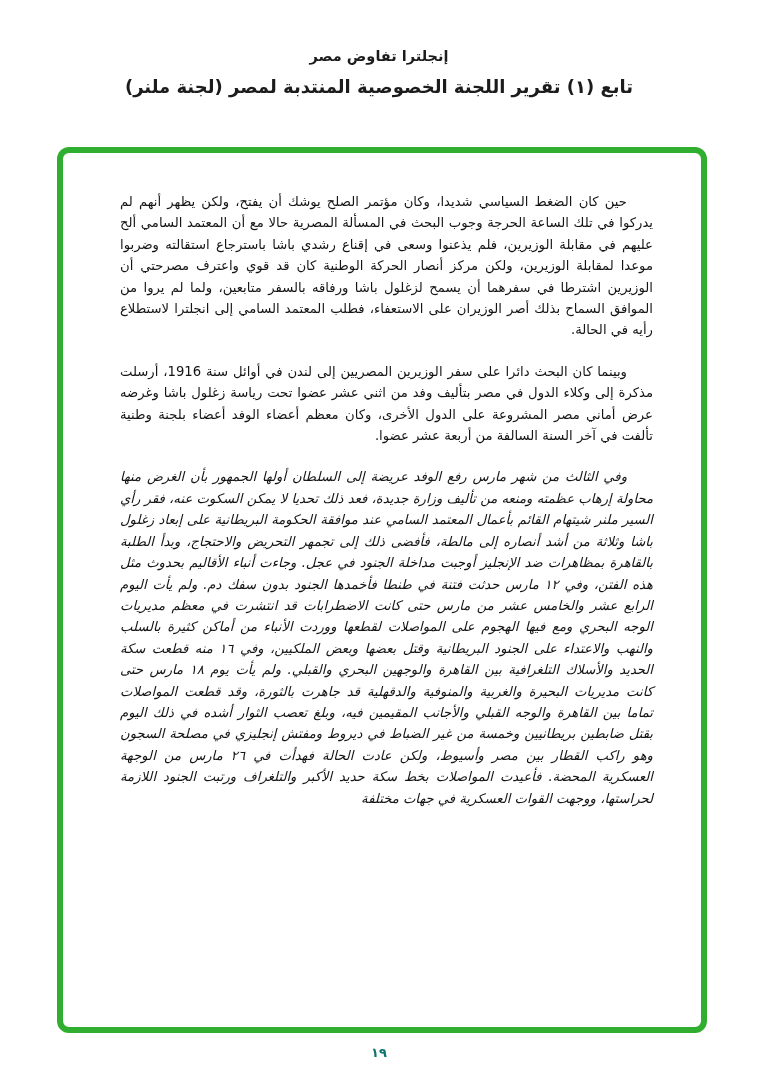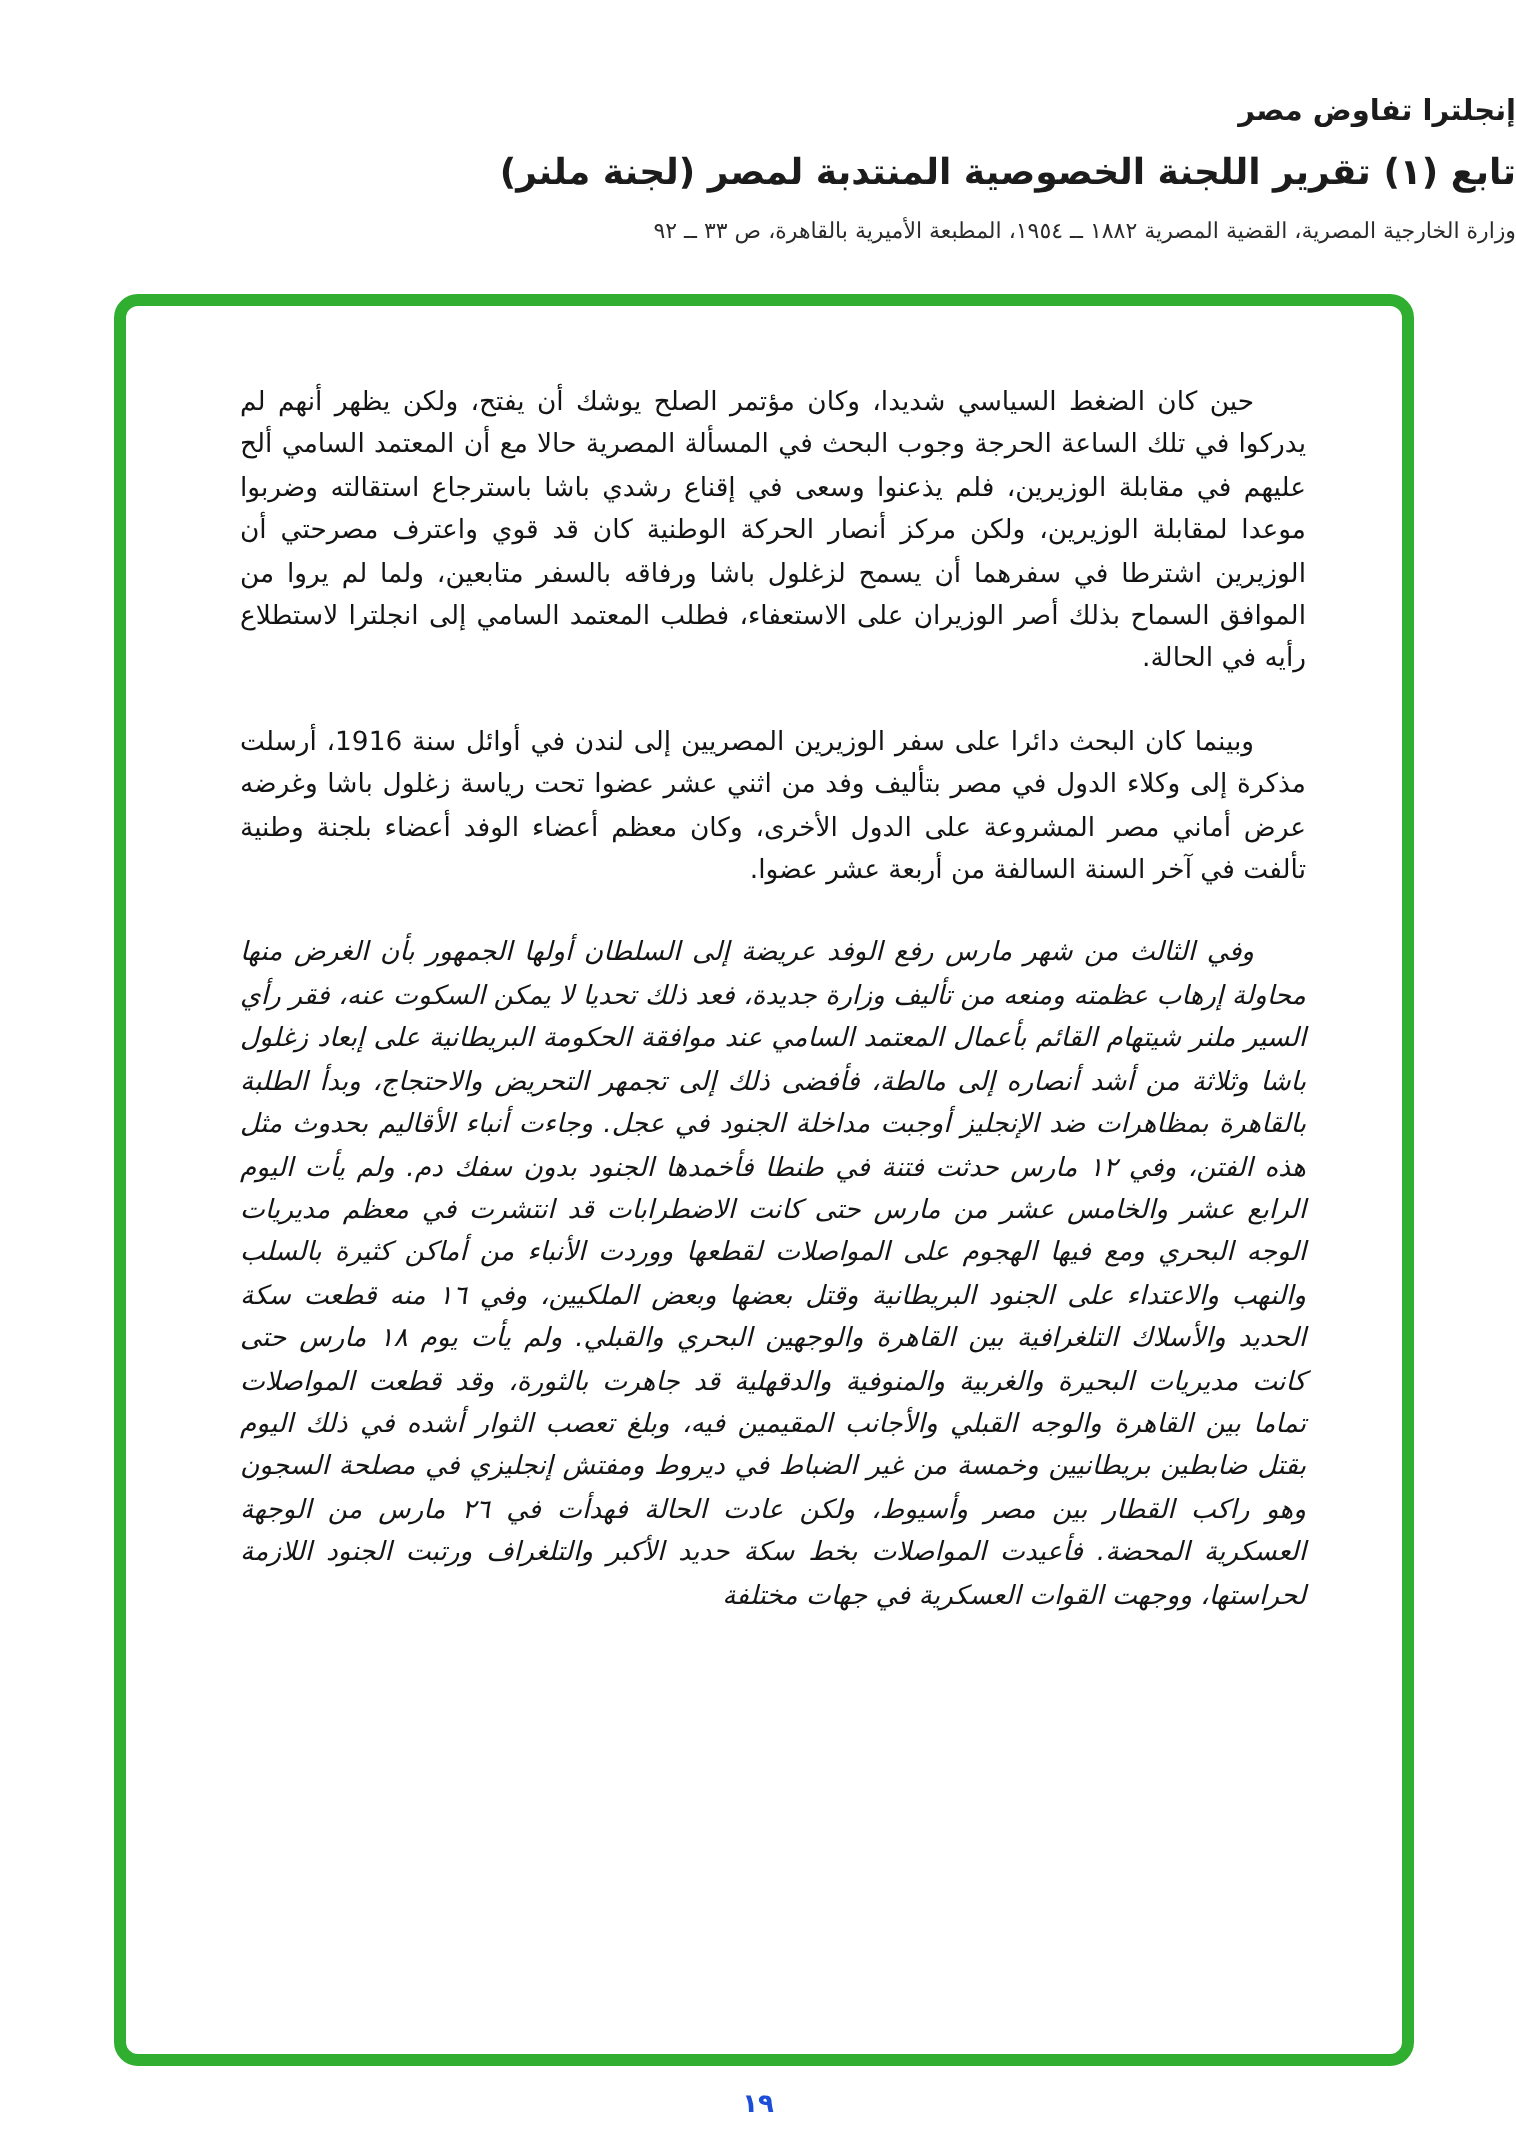--- a/index.html
+++ b/index.html
@@ -15,21 +15,21 @@
     font-family: "DejaVu Sans", sans-serif;
     color: #1c1c1c;
     direction: rtl;
     overflow: hidden;
   }
   .header {
     position: absolute;
     top: 48px;
     left: 0;
     width: 100%;
-    text-align: right;
+    text-align: center;
     direction: rtl;
   }
   .title {
     font-size: 14.5px;
     font-weight: bold;
     letter-spacing: 0.5px;
     margin-bottom: 12px;
   }
   .subtitle {
     font-size: 18px;
@@ -71,32 +71,31 @@
     font-style: italic;
   }
   .pagenum {
     position: absolute;
     bottom: 18px;
     left: 0;
     width: 100%;
     text-align: center;
     font-size: 13px;
     font-weight: bold;
-    color: #1d4ed8;
+    color: #0f766e;
   }
 </style>
 </head>
 <body>
 
 <div class="doc">
 
   <div class="header">
     <div class="title">إنجلترا تفاوض مصر</div>
     <div class="subtitle">تابع (١) تقرير اللجنة الخصوصية المنتدبة لمصر (لجنة ملنر)</div>
-    <div class="source">وزارة الخارجية المصرية، القضية المصرية ١٨٨٢ ــ ١٩٥٤، المطبعة الأميرية بالقاهرة، ص ٣٣ ــ ٩٢</div>
   </div>
 
   <div class="frame" style="border-color: rgb(47, 174, 47);">
     <div class="text">
       <p class="para">حين كان الضغط السياسي شديدا، وكان مؤتمر الصلح يوشك أن يفتح، ولكن يظهر أنهم لم يدركوا في تلك الساعة الحرجة وجوب البحث في المسألة المصرية حالا مع أن المعتمد السامي ألح عليهم في مقابلة الوزيرين، فلم يذعنوا وسعى في إقناع رشدي باشا باسترجاع استقالته وضربوا موعدا لمقابلة الوزيرين، ولكن مركز أنصار الحركة الوطنية كان قد قوي واعترف مصرحتي أن الوزيرين اشترطا في سفرهما أن يسمح لزغلول باشا ورفاقه بالسفر متابعين، ولما لم يروا من الموافق السماح بذلك أصر الوزيران على الاستعفاء، فطلب المعتمد السامي إلى انجلترا لاستطلاع رأيه في الحالة.</p>
       <p class="para">وبينما كان البحث دائرا على سفر الوزيرين المصريين إلى لندن في أوائل سنة 1916، أرسلت مذكرة إلى وكلاء الدول في مصر بتأليف وفد من اثني عشر عضوا تحت رياسة زغلول باشا وغرضه عرض أماني مصر المشروعة على الدول الأخرى، وكان معظم أعضاء الوفد أعضاء بلجنة وطنية تألفت في آخر السنة السالفة من أربعة عشر عضوا.</p>
       <p class="para">وفي الثالث من شهر مارس رفع الوفد عريضة إلى السلطان أولها الجمهور بأن الغرض منها محاولة إرهاب عظمته ومنعه من تأليف وزارة جديدة، فعد ذلك تحديا لا يمكن السكوت عنه، فقر رأي السير ملنر شيتهام القائم بأعمال المعتمد السامي عند موافقة الحكومة البريطانية على إبعاد زغلول باشا وثلاثة من أشد أنصاره إلى مالطة، فأفضى ذلك إلى تجمهر التحريض والاحتجاج، وبدأ الطلبة بالقاهرة بمظاهرات ضد الإنجليز أوجبت مداخلة الجنود في عجل. وجاءت أنباء الأقاليم بحدوث مثل هذه الفتن، وفي ١٢ مارس حدثت فتنة في طنطا فأخمدها الجنود بدون سفك دم. ولم يأت اليوم الرابع عشر والخامس عشر من مارس حتى كانت الاضطرابات قد انتشرت في معظم مديريات الوجه البحري ومع فيها الهجوم على المواصلات لقطعها ووردت الأنباء من أماكن كثيرة بالسلب والنهب والاعتداء على الجنود البريطانية وقتل بعضها وبعض الملكيين، وفي ١٦ منه قطعت سكة الحديد والأسلاك التلغرافية بين القاهرة والوجهين البحري والقبلي. ولم يأت يوم ١٨ مارس حتى كانت مديريات البحيرة والغربية والمنوفية والدقهلية قد جاهرت بالثورة، وقد قطعت المواصلات تماما بين القاهرة والوجه القبلي والأجانب المقيمين فيه، وبلغ تعصب الثوار أشده في ذلك اليوم بقتل ضابطين بريطانيين وخمسة من غير الضباط في ديروط ومفتش إنجليزي في مصلحة السجون وهو راكب القطار بين مصر وأسيوط، ولكن عادت الحالة فهدأت في ٢٦ مارس من الوجهة العسكرية المحضة. فأعيدت المواصلات بخط سكة حديد الأكبر والتلغراف ورتبت الجنود اللازمة لحراستها، ووجهت القوات العسكرية في جهات مختلفة</p>
     </div>
   </div>
 

